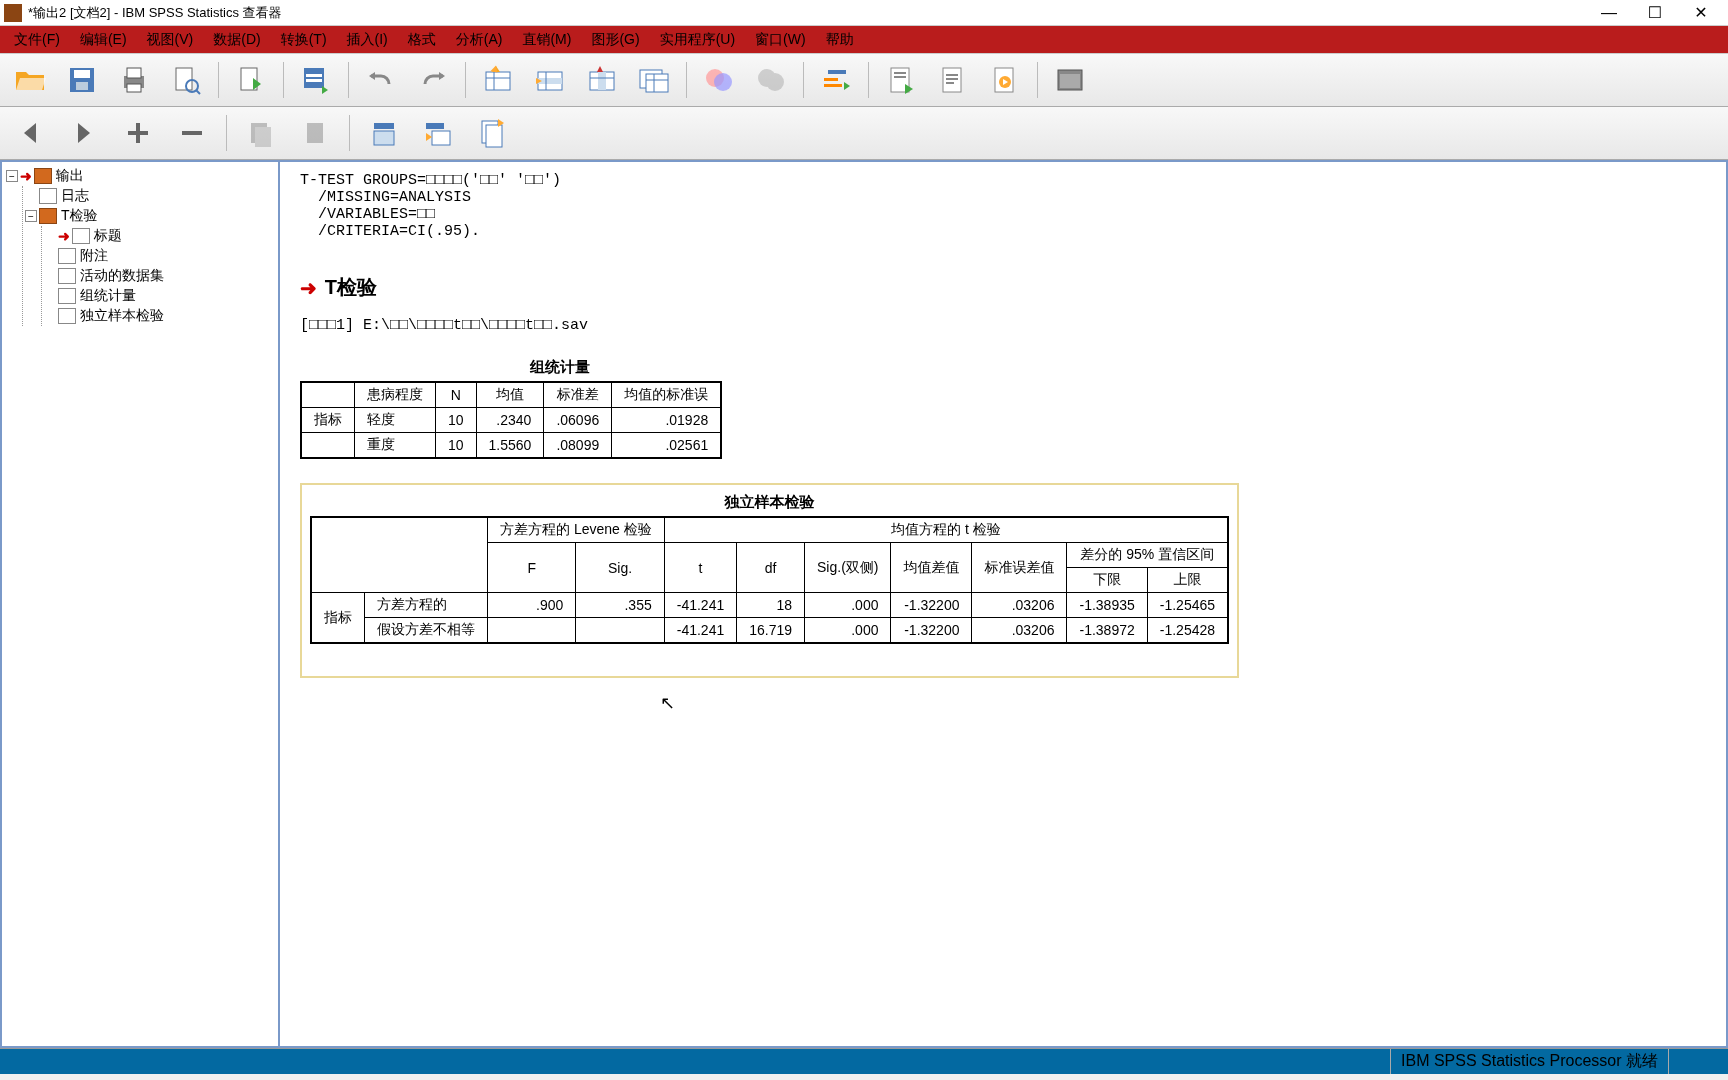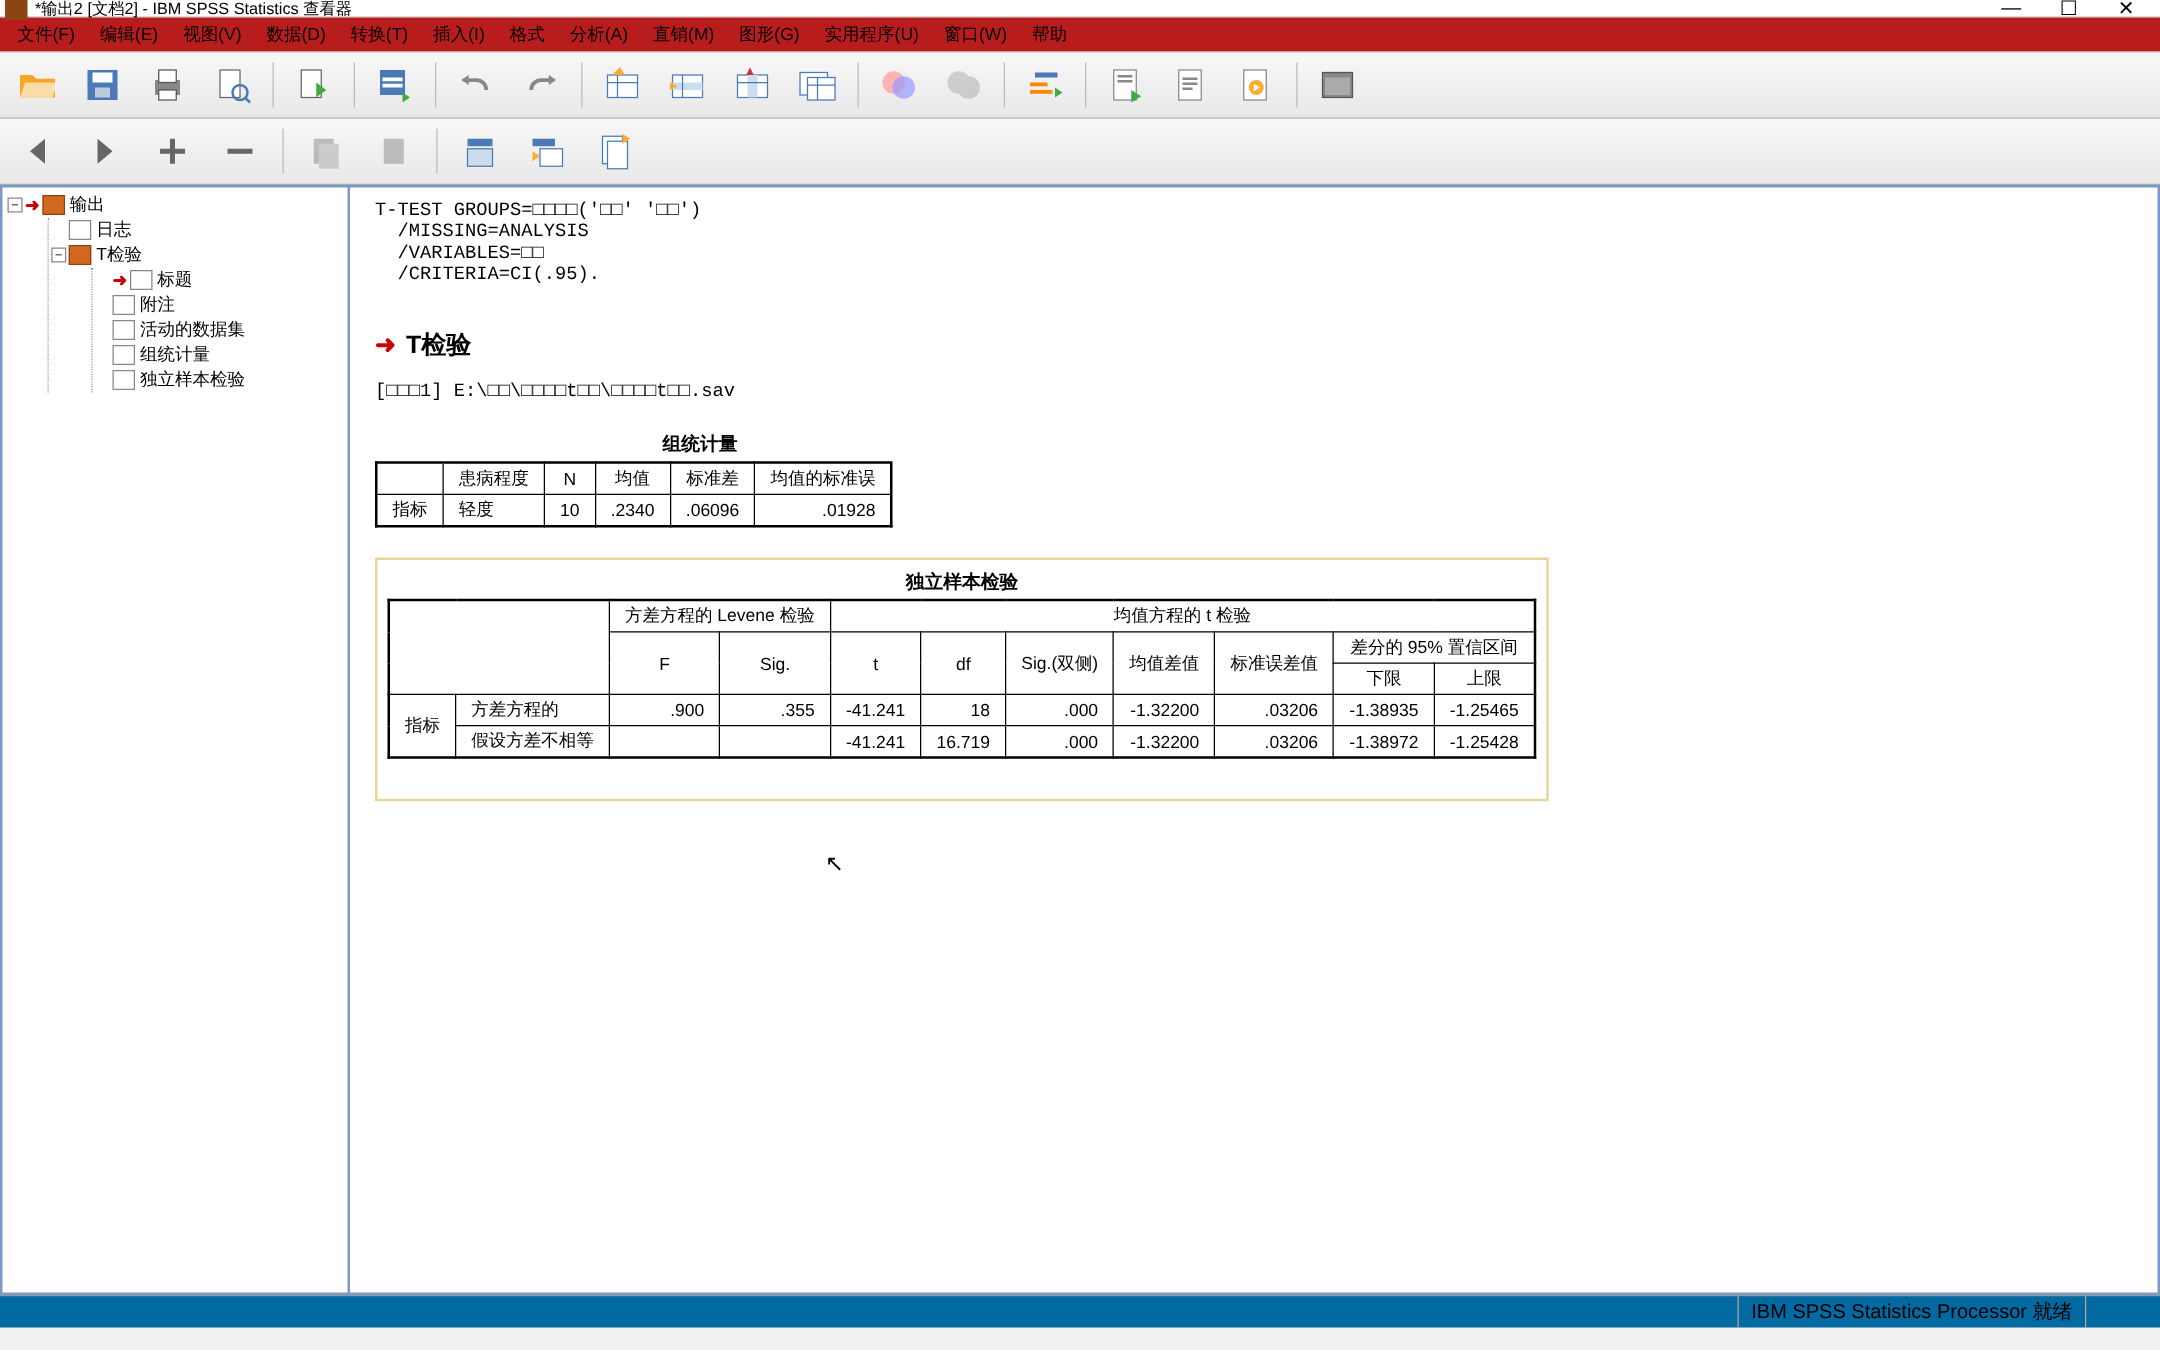--- a/index.html
+++ b/index.html
@@ -1,18 +1,18 @@
 <!DOCTYPE html>
 <html><head>
 <meta charset="utf-8">
 <style>
 * { margin: 0; padding: 0; box-sizing: border-box; font-family: "Microsoft YaHei", Arial, sans-serif; }
 body { background: #f0f0f0; width: 1728px; height: 1080px; overflow: hidden; }
 
-.titlebar { height: 14px; background: #fff; display: flex; align-items: center; padding: 0 4px; border-bottom: 1px solid #ccc; }
+.titlebar { height: 26px; background: #fff; display: flex; align-items: center; padding: 0 4px; border-bottom: 1px solid #ccc; }
 .titlebar .app-icon { width: 18px; height: 18px; background: #8b4513; margin-right: 6px; display: inline-block; }
 .titlebar .title { flex: 1; font-size: 13px; color: #000; }
 .winbtns { display: flex; gap: 0; }
 .winbtn { width: 46px; height: 26px; display: flex; align-items: center; justify-content: center; font-size: 16px; cursor: pointer; }
 
 .menubar { height: 28px; background: #b91c1c; display: flex; align-items: center; padding: 0 8px; gap: 8px; border-bottom: 1px solid #ccc; }
 .menuitem { padding: 2px 6px; font-size: 14px; cursor: pointer; }
 
 .toolbar { background: linear-gradient(#f8f8f8,#e8e8e8); border-bottom: 1px solid #aaa; padding: 4px 8px; display: flex; align-items: center; gap: 8px; }
 .toolbar.row2 { gap: 10px; }
@@ -20,21 +20,21 @@
 .tbtn svg { width: 32px; height: 32px; }
 .tsep { width: 1px; height: 36px; background: #bbb; margin: 0 2px; }
 
 .main { display: flex; height: calc(100% - 26px - 28px - 56px - 56px - 26px); }
 
 .outline { width: 280px; background: #fff; border: 2px solid #7a99c9; overflow: auto; padding: 4px; font-size: 14px; }
 .tree-node { display: flex; align-items: center; padding: 1px 0; cursor: pointer; }
 .tree-node .tog { width: 12px; height: 12px; border: 1px solid #888; display: inline-flex; align-items: center; justify-content: center; font-size: 10px; margin-right: 2px; }
 .tree-node .tog.empty { border: none; }
 .tree-node .ticon { width: 18px; height: 16px; margin-right: 4px; display: inline-block; }
-.tree-children { margin-left: 32px; border-left: 1px dotted #999; padding-left: 2px; }
+.tree-children { margin-left: 16px; border-left: 1px dotted #999; padding-left: 2px; }
 .ic-output { background: #d2691e; border: 1px solid #8b4513; }
 .ic-log { background: #fff; border: 1px solid #888; position: relative; }
 .ic-page { background: #fff; border: 1px solid #888; }
 .red-arrow { color: #c00; font-weight: bold; margin-right: 2px; }
 
 .content { flex: 1; background: #fff; border: 2px solid #7a99c9; border-left: none; overflow: auto; padding: 10px 20px; position: relative; }
 
 .syntax { font-family: "Courier New", monospace; font-size: 15px; white-space: pre; color: #000; margin-bottom: 34px; }
 
 .section-head { display: flex; align-items: center; margin: 16px 0; }
@@ -367,20 +367,28 @@
           <th style="border-right:2px solid #000">均值的标准误</th>
         </tr>
         <tr>
           <td class="rowhead">指标</td>
           <td class="rowhead">轻度</td>
           <td>10</td>
           <td>.2340</td>
           <td>.06096</td>
           <td>.01928</td>
         </tr>
+        <tr>
+          <td class="rowhead"></td>
+          <td class="rowhead">重度</td>
+          <td>10</td>
+          <td>1.5560</td>
+          <td>.08099</td>
+          <td>.02561</td>
+        </tr>
       </tbody>
         </table>
     </div>
 
     
     <div class="table2-wrap">
       <div class="tbl-title">独立样本检验</div>
       <table class="spss-table outer-thick">
         <tbody>
             <tr>

